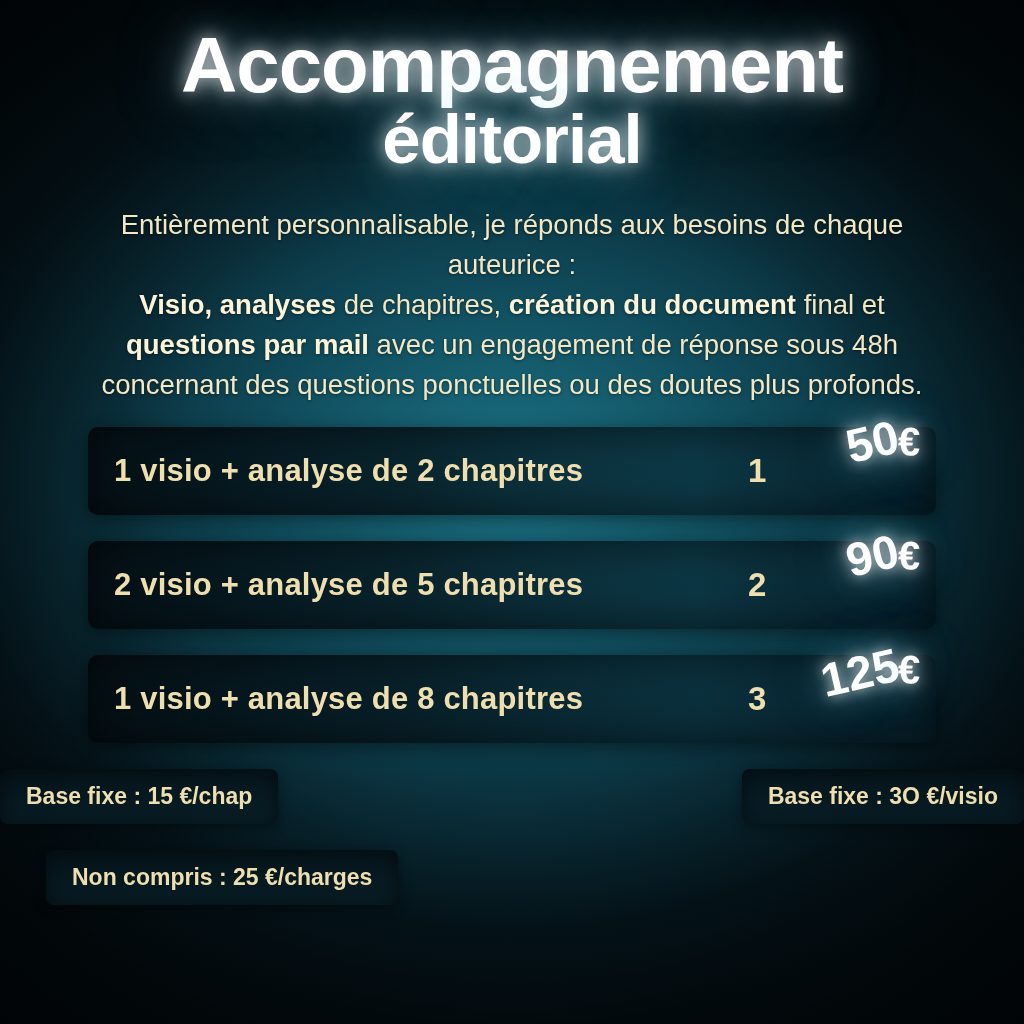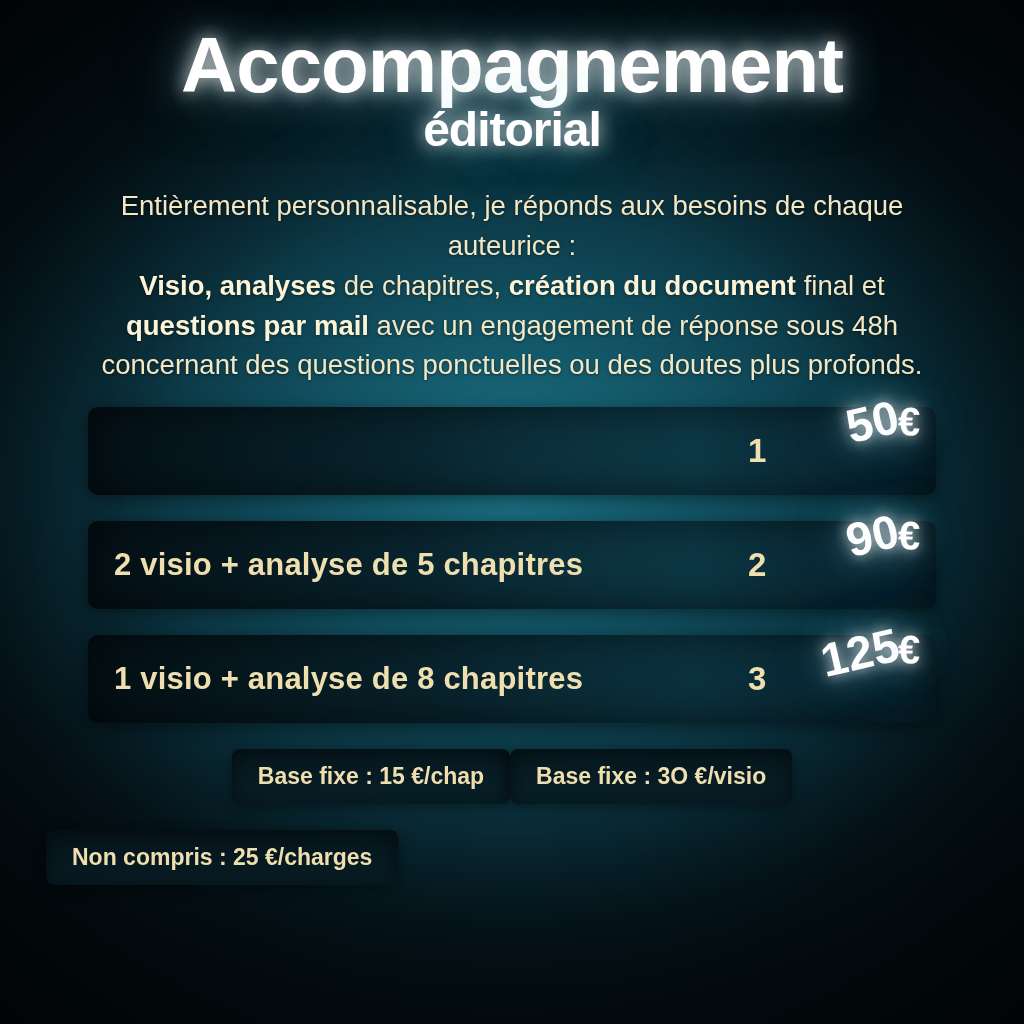--- a/index.html
+++ b/index.html
@@ -48,21 +48,21 @@
   .title-line {
     font-weight: 800;
     letter-spacing: -1px;
     line-height: 0.92;
     text-shadow:
       0 0 18px rgba(255,255,255,0.75),
       0 0 42px rgba(190,240,255,0.55),
       0 0 80px rgba(120,210,235,0.35);
   }
   .title-line-1 { font-size: 78px; }
-  .title-line-2 { font-size: 48px; margin-top: 6px; }
+  .title-line-2 { font-size: 69px; margin-top: 6px; }
 
   
   .intro {
     margin: 34px auto 0;
     width: 880px;
     text-align: center;
     font-size: 27.5px;
     line-height: 1.45;
     color: #f3e7c4;
     text-shadow: 0 1px 3px rgba(0,0,0,0.45);
@@ -119,21 +119,21 @@
   }
   .offer-price .euro {
     display: inline-block;
     font-size: 40px;
     transform: rotate(14deg) translateY(6px);
   }
 
   
   .pill-row {
     display: flex;
-    justify-content: center;
+    justify-content: space-between;
     margin-top: 16px;
   }
   .pill {
     background: linear-gradient(180deg, rgba(6,20,27,0.92), rgba(9,32,41,0.88));
     border-radius: 8px;
     padding: 14px 26px;
     font-size: 23px;
     font-weight: 700;
     color: #f0dfae;
     box-shadow: inset 0 0 22px rgba(0,0,0,0.5), 0 3px 12px rgba(0,0,0,0.4);
@@ -159,20 +159,21 @@
     </div>
 
     <p class="intro">
       <span>Entièrement personnalisable, je réponds aux besoins de chaque auteurice :</span><br>
       <b>Visio, analyses</b><span> de chapitres, </span><b>création du document</b><span> final et </span><b>questions par mail</b><span> avec un engagement de réponse sous 48h concernant des questions ponctuelles ou des doutes plus profonds.</span>
     </p>
 
     <div class="offers">
 
       <div class="offer-row">
+        <div class="offer-label">1 visio + analyse de 2 chapitres</div>
         <div class="offer-rank">1</div>
         <div class="offer-price">
           <span>50</span><span class="euro">€</span>
         </div>
       </div>
 
       <div class="offer-row">
         <div class="offer-label">2 visio + analyse de 5 chapitres</div>
         <div class="offer-rank">2</div>
         <div class="offer-price">

